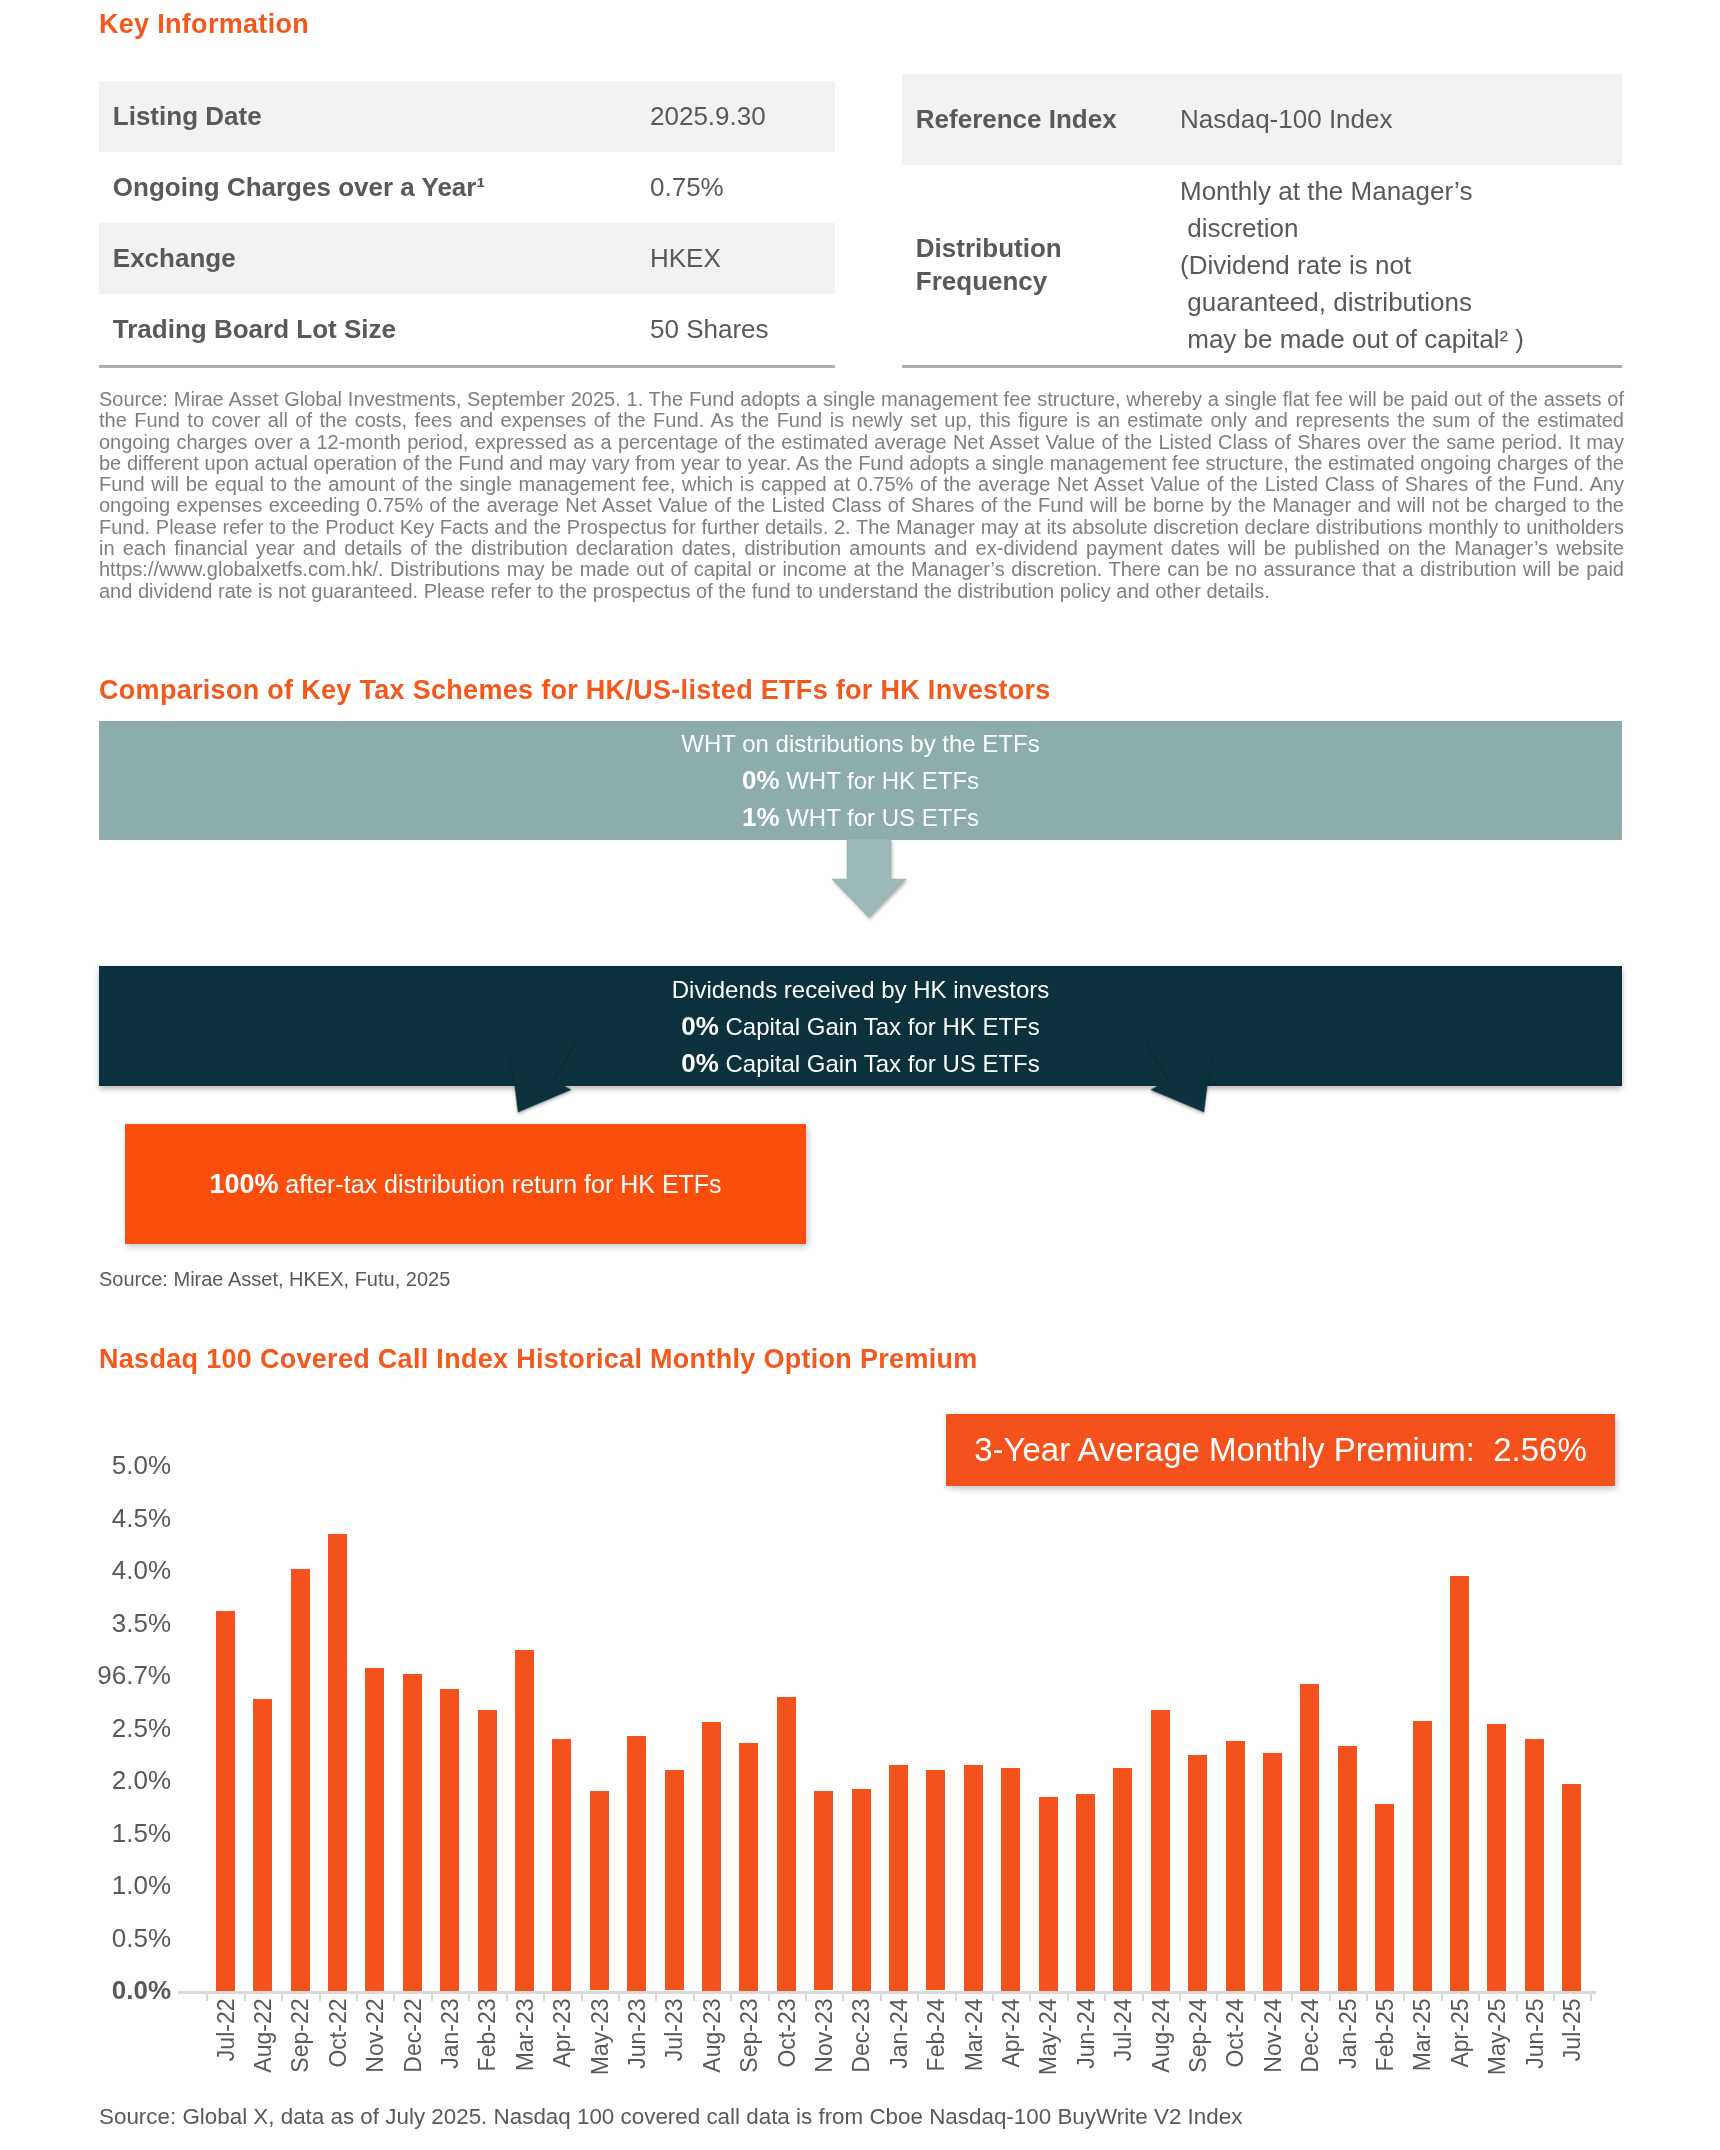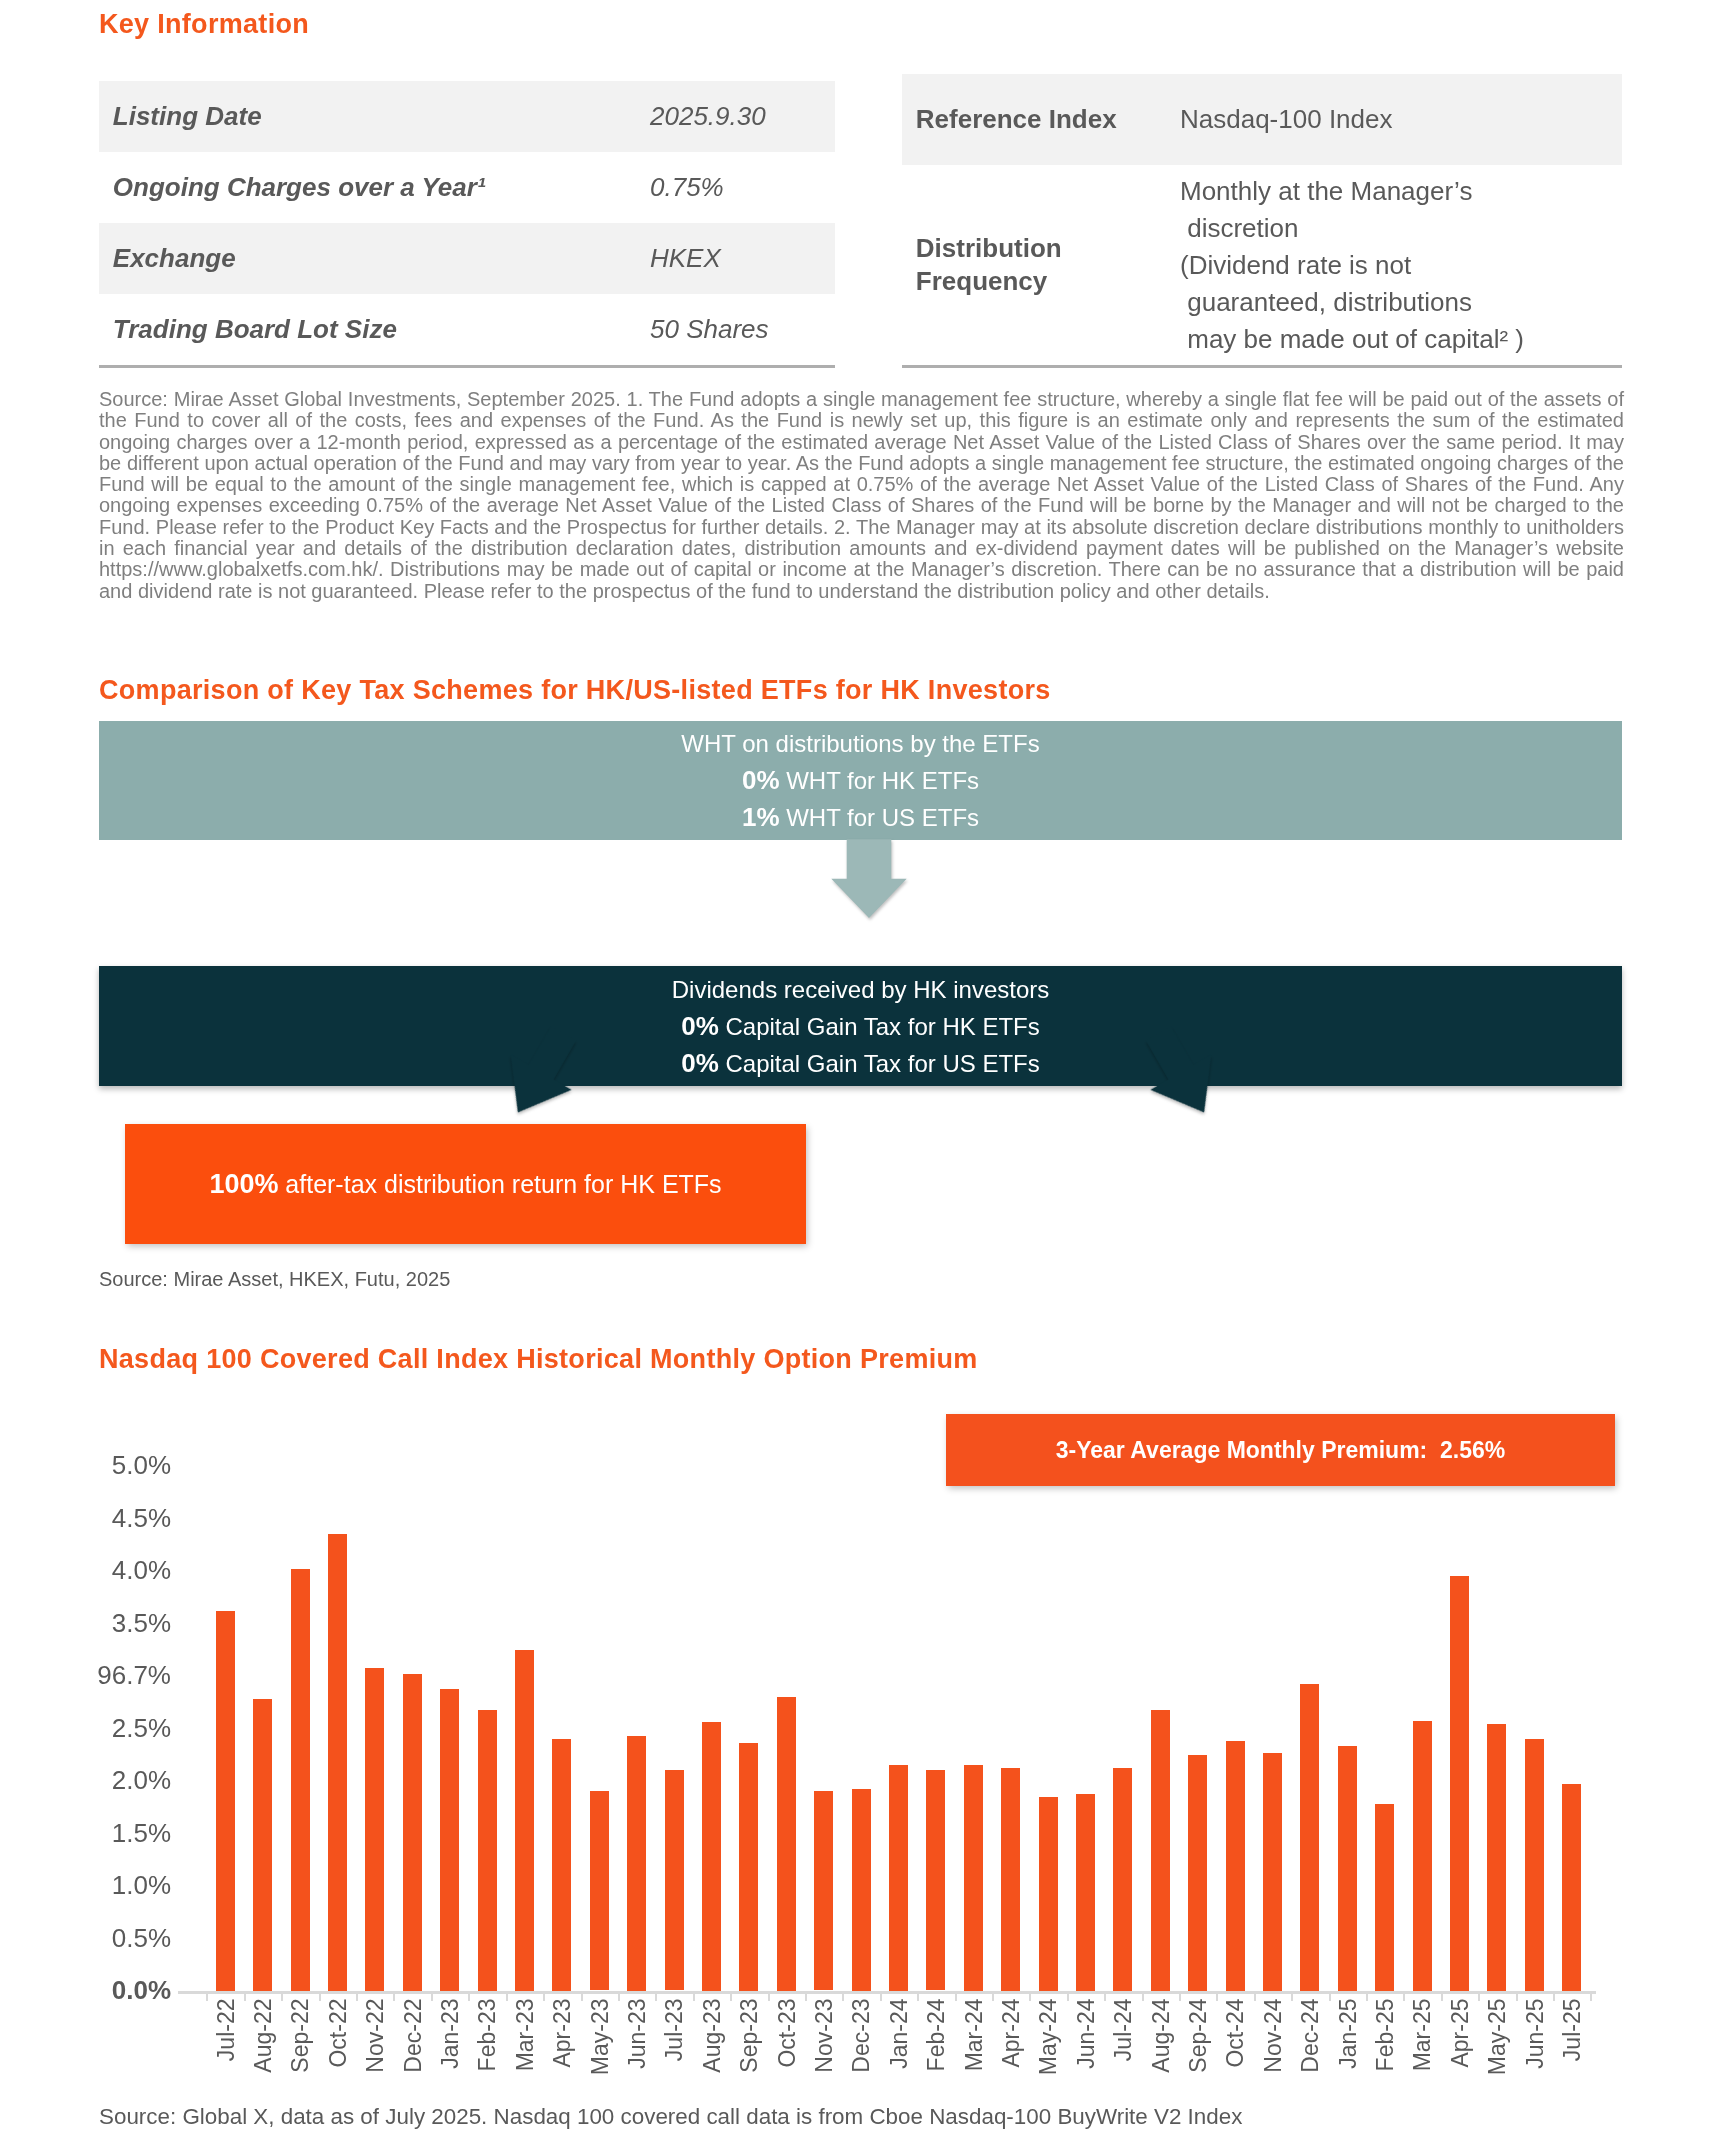--- a/index.html
+++ b/index.html
@@ -27,37 +27,37 @@
   .band .ln{font-size:24px;line-height:37px;}
   .band .b{font-weight:bold;font-size:26px;}
   .result{position:absolute;display:flex;justify-content:center;align-items:center;
           color:#fff;font-size:25px;text-align:center;box-shadow:1.7px 3.4px 6.9px rgba(0,0,0,.25);}
   .result .b{font-weight:bold;font-size:27px;margin-right:6.9px;}
   .result.hk{background:var(--hk_box);}
   .result.us{background:var(--us_box);}
   .src{position:absolute;color:var(--text_gray);}
   
   .badge{position:absolute;left:946px;top:1414px;width:669px;height:72px;background:var(--orange-bright);
-         color:#fff;font-weight:bold;font-size:23px;display:flex;align-items:center;justify-content:center;
+         color:#fff;font-weight:normal;font-size:33px;display:flex;align-items:center;justify-content:center;
          box-shadow:1.7px 3.4px 6.9px rgba(0,0,0,.25);}
   .ylab{position:absolute;width:102px;text-align:right;color:var(--text_gray);font-size:26px;line-height:29px;}
   .bar{position:absolute;background:var(--bar);}
   .xlab{position:absolute;width:103px;height:26px;color:var(--text_gray);font-size:23px;line-height:26px;
         text-align:right;transform:rotate(-90deg);white-space:nowrap;}
   .axis{position:absolute;background:var(--axis_line);}
   .arrow-svg{position:absolute;filter:drop-shadow(1.7px 2.6px 1.7px rgba(0,0,0,.25));}
 </style>
 </head>
 <body>
 
 <div class="page">
 
   <h1 class="h abs" style="left:99px;top:8.6px;">Key Information</h1>
 
-  <div id="tbl-left" class="tbl tbl-left" style="left:99px;top:81px;width:736px;height:284px;font-style:italic;">
+  <div id="tbl-left" class="tbl tbl-left" style="left:99px;top:81px;width:736px;height:284px;">
       <div class="t-row alt" style="height: 71px;">
         <div class="t-label">Listing Date</div>
         <div class="t-value">2025.9.30</div>
       </div>
       <div class="t-row" style="height: 71px;">
         <div class="t-label">Ongoing Charges over a Year¹</div>
         <div class="t-value">0.75%</div>
       </div>
       <div class="t-row alt" style="height: 71px;">
         <div class="t-label">Exchange</div>

